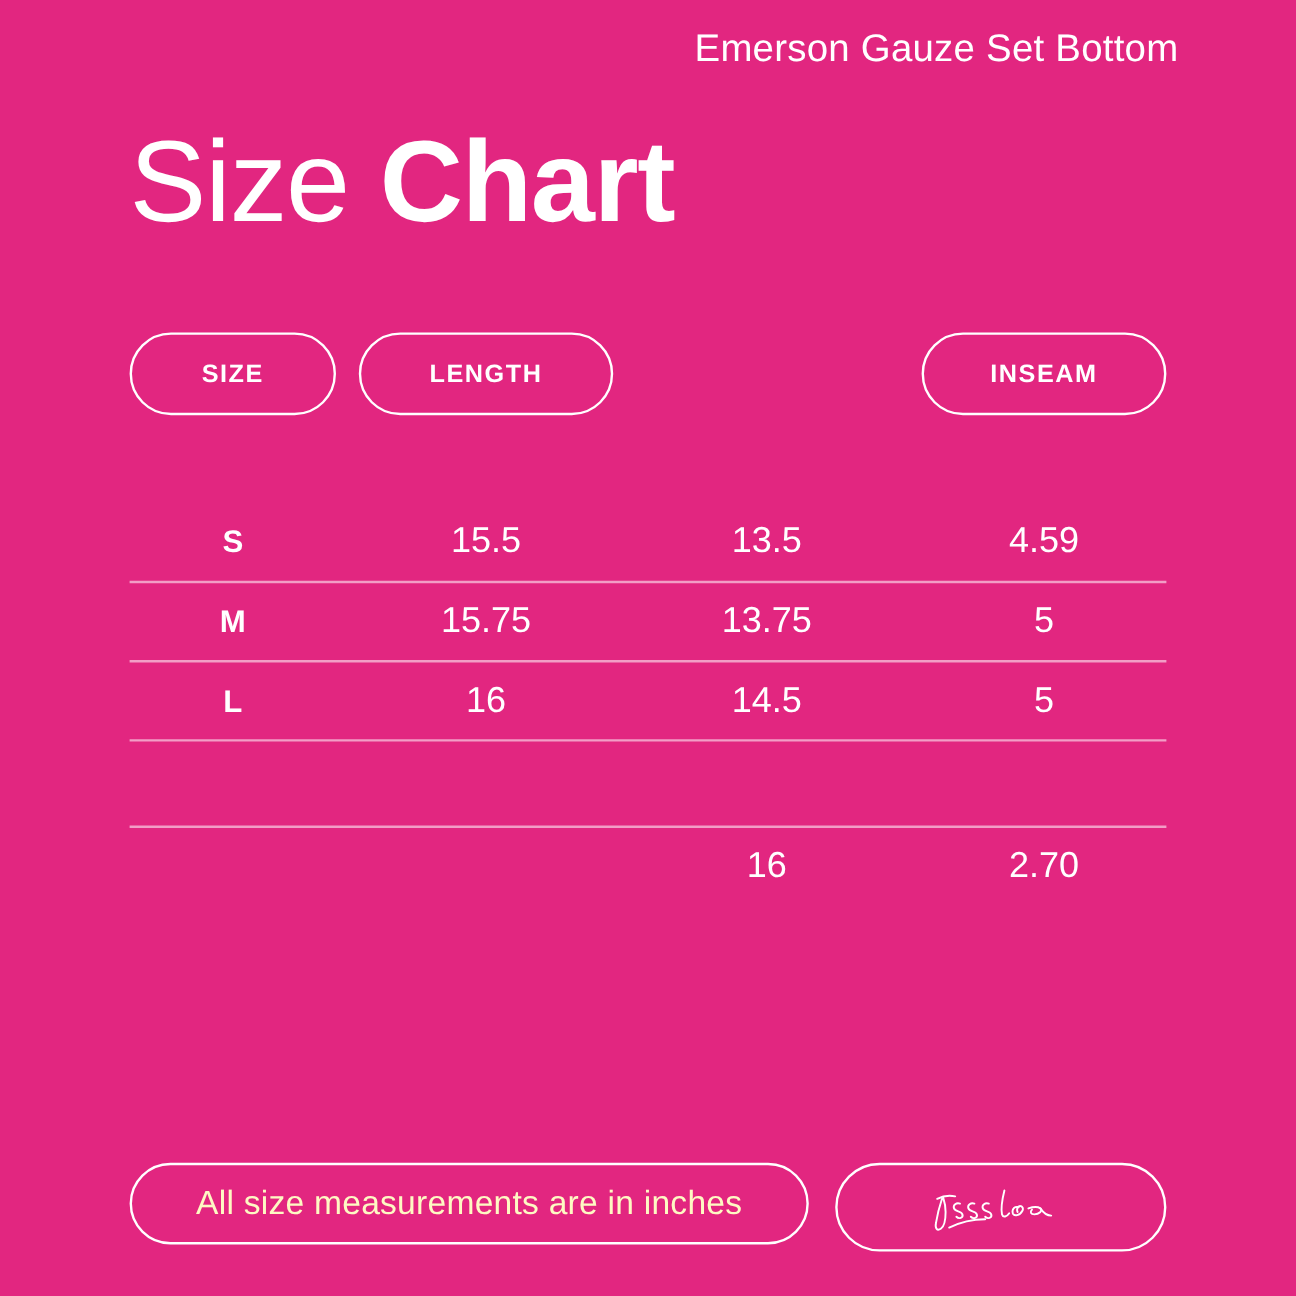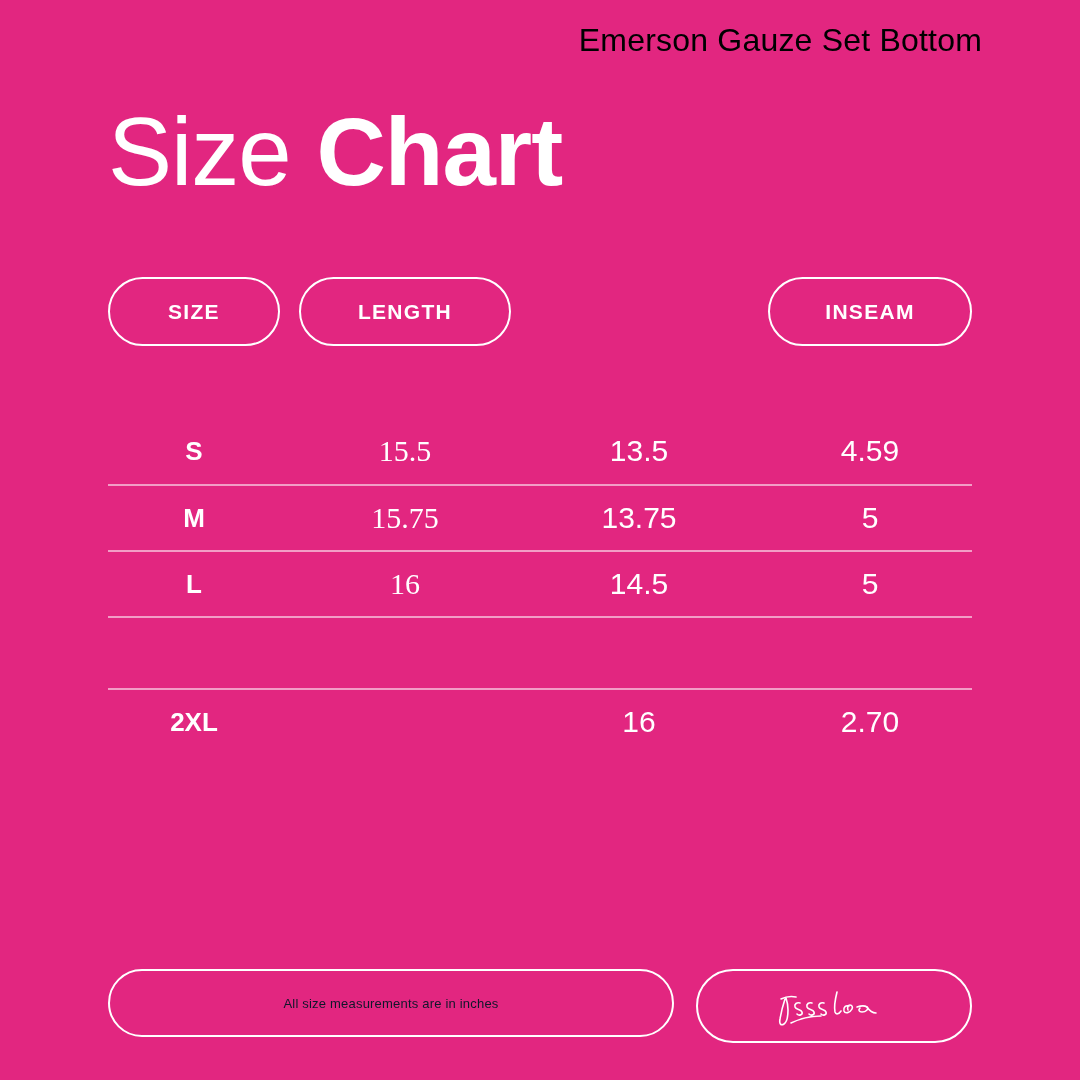--- a/index.html
+++ b/index.html
@@ -25,21 +25,21 @@
   }
 
   
   .product-title {
     position: absolute;
     top: 22px;
     right: 98px;
     font-size: 32px;
     font-weight: 400;
     letter-spacing: 0.2px;
-    color: #000000;
+    color: #ffffff;
     white-space: nowrap;
   }
 
   
   .headline {
     position: absolute;
     left: 108px;
     top: 104px;
     font-size: 96px;
     line-height: 1.0;
@@ -96,21 +96,21 @@
 
   .cell {
     position: absolute;
     text-align: center;
     font-size: 30px;
     font-weight: 400;
     color: #ffffff;
     white-space: nowrap;
   }
   .cell.c0 { left: 0px;   width: 172px; font-weight: 700; font-size: 26px; }
-  .cell.c1 { left: 191px; width: 212px; font-family: Liberation Serif, serif; }
+  .cell.c1 { left: 191px; width: 212px; }
   .cell.c2 { left: 423px; width: 216px; }
   .cell.c3 { left: 660px; width: 204px; }
 
   
   .footer {
     position: absolute;
     left: 108px;
     top: 969px;
     width: 864px;
     height: 72px;
@@ -120,24 +120,24 @@
     top: 0;
     height: 68px;
     border: 2px solid #ffffff;
     border-radius: 40px;
     display: flex;
     align-items: center;
     justify-content: center;
   }
   .footer-note { left: 0px; width: 566px; }
   .footer-note .note-text {
-    font-size: 13px;
+    font-size: 28px;
     font-weight: 400;
     letter-spacing: 0.2px;
-    color: #0f172a;
+    color: #fef9c3;
   }
   .footer-brand { left: 588px; width: 276px; height: 74px; }
 
   .signature {
     width: 130px;
     height: 46px;
     display: block;
   }
   .signature path {
     fill: none;
@@ -194,21 +194,20 @@
     </div>
 
     <div class="row spacer">
       <span class="cell c0"></span>
       <span class="cell c1"></span>
       <span class="cell c2"></span>
       <span class="cell c3"></span>
     </div>
 
     <div class="row">
-      <span class="cell c0">2XL</span>
       <span class="cell c2">16</span>
       <span class="cell c3">2.70</span>
     </div>
 
   </div>
 
   <div class="footer">
 
     <div class="footer-pill footer-note">
       <span class="note-text">All size measurements are in inches</span>

